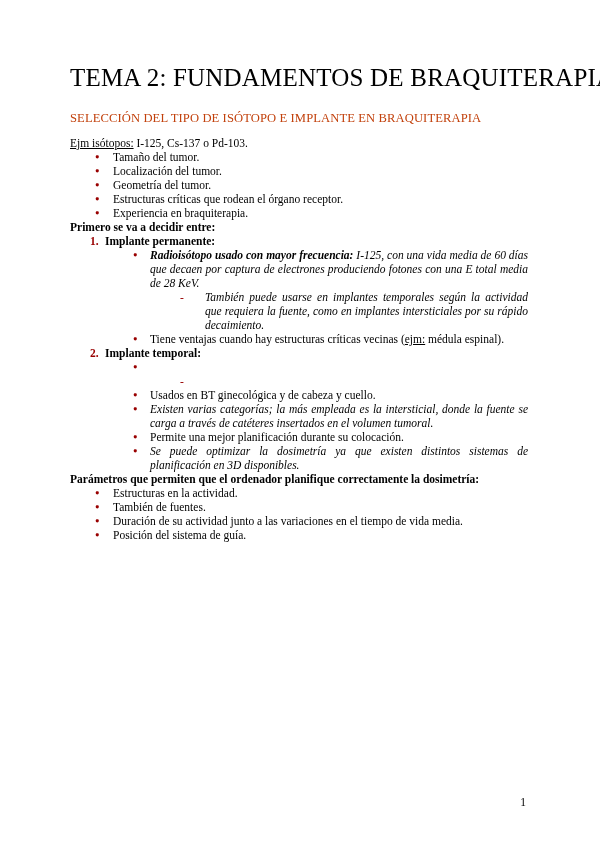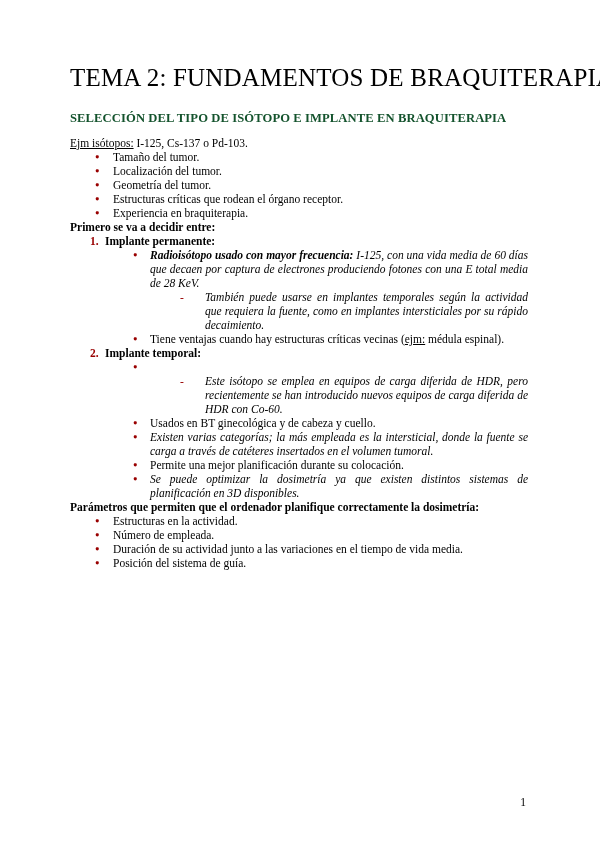--- a/index.html
+++ b/index.html
@@ -23,22 +23,22 @@
     margin: 0 0 18px 0;
     font-size: 25px;
     font-weight: normal;
     letter-spacing: 0.2px;
     line-height: 1.15;
     white-space: nowrap;
   }
   h2.section-heading {
     margin: 17px 0 10px 0;
     font-size: 12.6px;
-    font-weight: bold;
-    color: #14532d;
+    font-weight: normal;
+    color: #c2410c;
     letter-spacing: 0.1px;
     white-space: nowrap;
   }
   .body-text { font-size: 11.5px; line-height: 14px; }
   p.line { margin: 0; }
   .bold { font-weight: bold; }
   .u { text-decoration: underline; }
 
   .li { display: flex; align-items: flex-start; }
   .li .marker {
@@ -131,21 +131,20 @@
 
       <div class="li oli">
         <span class="marker num">2.</span>
         <div class="txt bold">Implante temporal:</div>
       </div>
       <div class="li l2">
         <span class="marker bullet">●</span>
       </div>
       <div class="li l3">
         <span class="marker dash">-</span>
-        <div class="txt just">Este isótopo se emplea en equipos de carga diferida de HDR, pero recientemente se han introducido nuevos equipos de carga diferida de HDR con Co-60.</div>
       </div>
       <div class="li l2">
         <span class="marker bullet">●</span>
         <div class="txt">Usados en BT ginecológica y de cabeza y cuello.</div>
       </div>
       <div class="li l2">
         <span class="marker bullet">●</span>
         <div class="txt just">Existen varias categorías; la más empleada es la intersticial, donde la fuente se carga a través de catéteres insertados en el volumen tumoral.</div>
       </div>
       <div class="li l2">
@@ -158,21 +157,21 @@
       </div>
 
       <p class="line bold mt-blank">Parámetros que permiten que el ordenador planifique correctamente la dosimetría:</p>
 
       <div class="li l1">
         <span class="marker bullet">●</span>
         <div class="txt">Estructuras en la actividad.</div>
       </div>
       <div class="li l1">
         <span class="marker bullet">●</span>
-        <div class="txt">Número de empleada.</div>
+        <div class="txt">También de fuentes.</div>
       </div>
       <div class="li l1">
         <span class="marker bullet">●</span>
         <div class="txt">Duración de su actividad junto a las variaciones en el tiempo de vida media.</div>
       </div>
       <div class="li l1">
         <span class="marker bullet">●</span>
         <div class="txt">Posición del sistema de guía.</div>
       </div>
 

